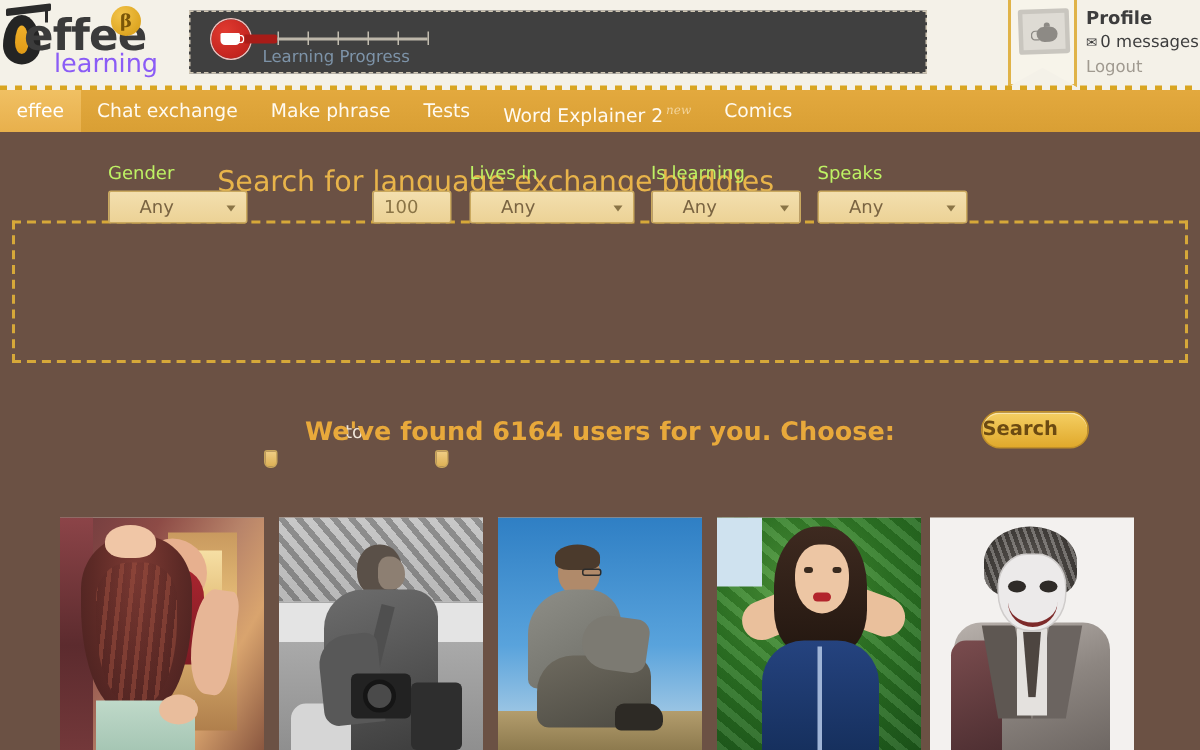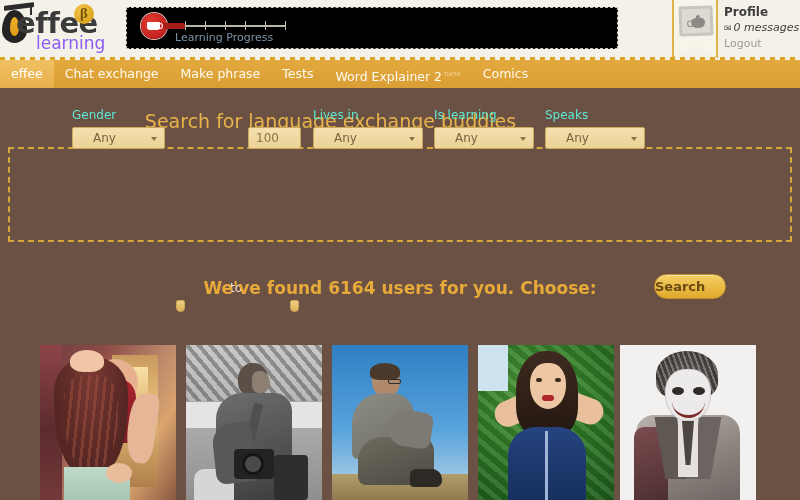--- a/index.html
+++ b/index.html
@@ -119,21 +119,21 @@
     font-family: "DejaVu Serif", serif;
   }
 
   
   .progress-card {
     position: absolute;
     left: 126px;
     top: 7px;
     width: 492px;
     height: 42px;
-    background: #000000;
+    background: #404040;
     border: 1px dashed #cfc6b3;
     box-sizing: border-box;
   }
   .progress-badge {
     position: absolute;
     left: 14px;
     top: 5px;
     width: 26px;
     height: 26px;
     border-radius: 50%;
@@ -270,21 +270,20 @@
     line-height: 15px;
     font-family: "DejaVu Sans", sans-serif;
   }
   .messages-row {
     display: block;
     font-size: 11px;
     color: #3d3d3d;
     line-height: 15px;
     white-space: nowrap;
     font-family: "DejaVu Sans", sans-serif;
-    font-style: italic;
   }
   .mail-icon {
     font-size: 9px;
     color: #3d3d3d;
     margin-right: 2px;
   }
   .logout-link {
     display: block;
     font-size: 11px;
     color: #a09a90;
@@ -370,21 +369,21 @@
     height: 95px;
     border: 2px dashed #d6a839;
     box-sizing: border-box;
   }
   .field {
     position: absolute;
     top: 20px;
   }
   .field-label {
     font-size: 12px;
-    color: #5eead4;
+    color: #bef264;
     display: block;
     margin-bottom: 5px;
     font-family: "DejaVu Sans", sans-serif;
     white-space: nowrap;
   }
   .select-box {
     position: relative;
     height: 22px;
     background: linear-gradient(180deg, #f3dfae 0%, #ecd296 100%);
     border: 1px solid #caa95f;

